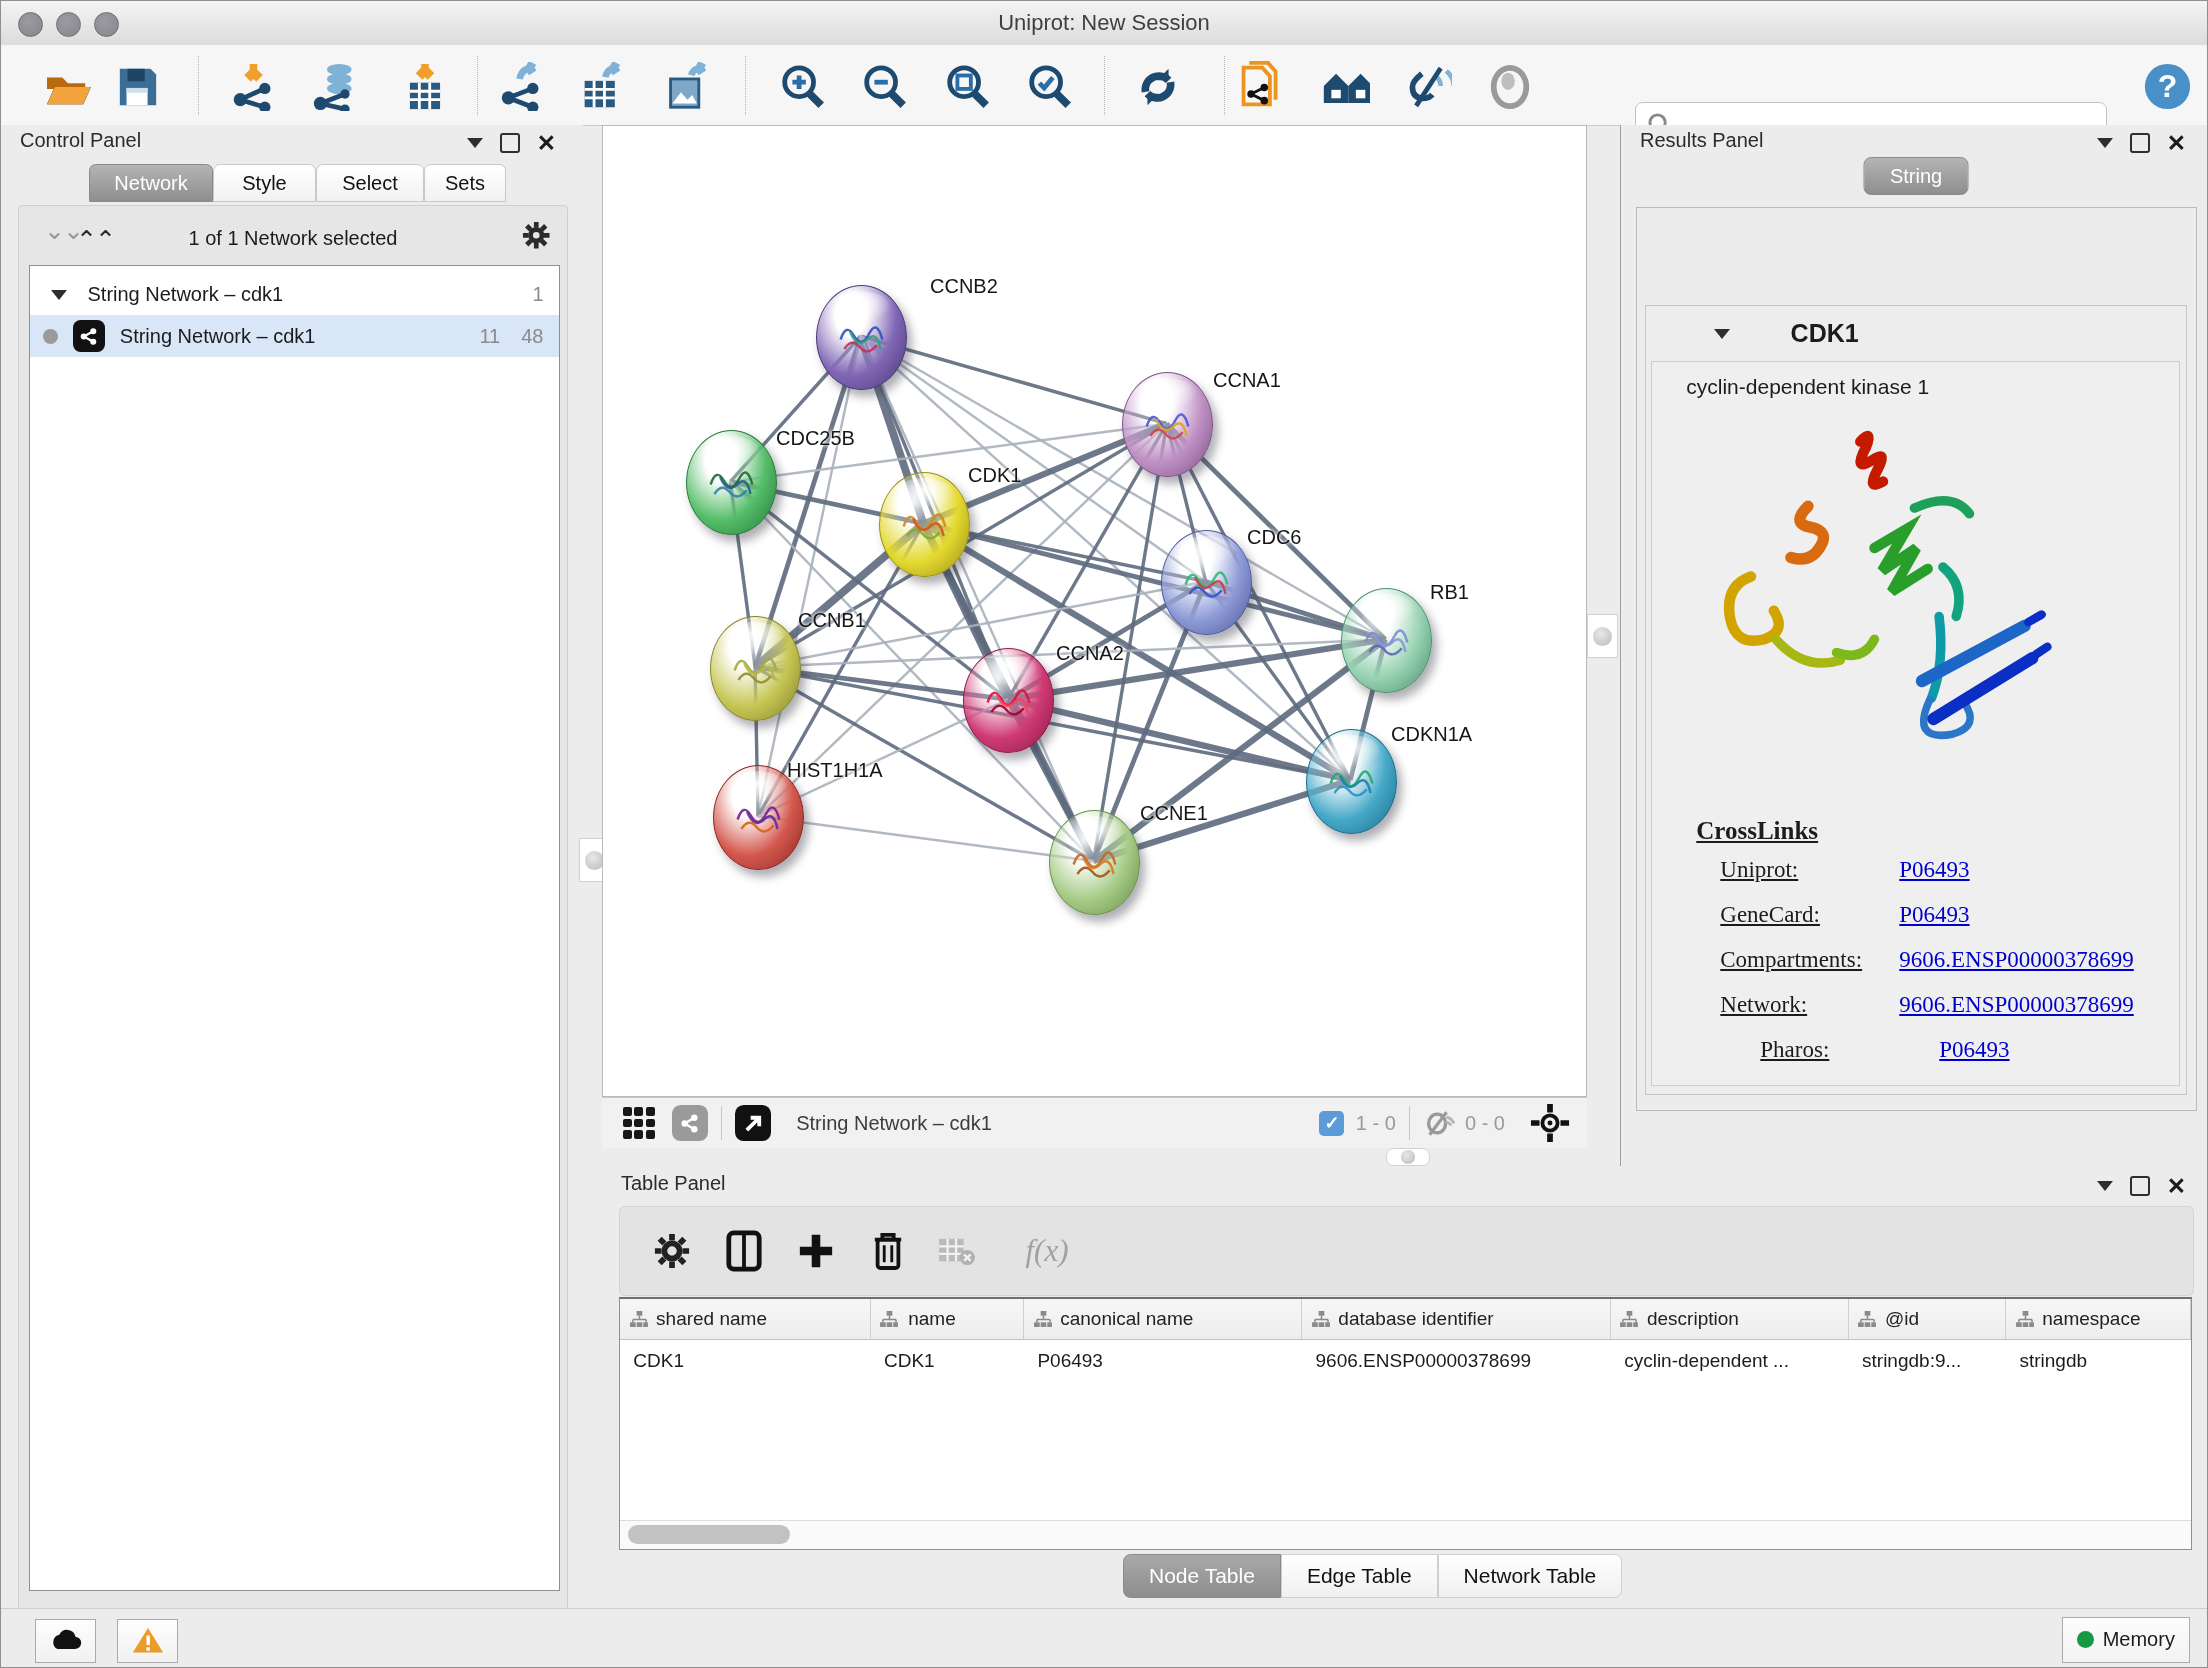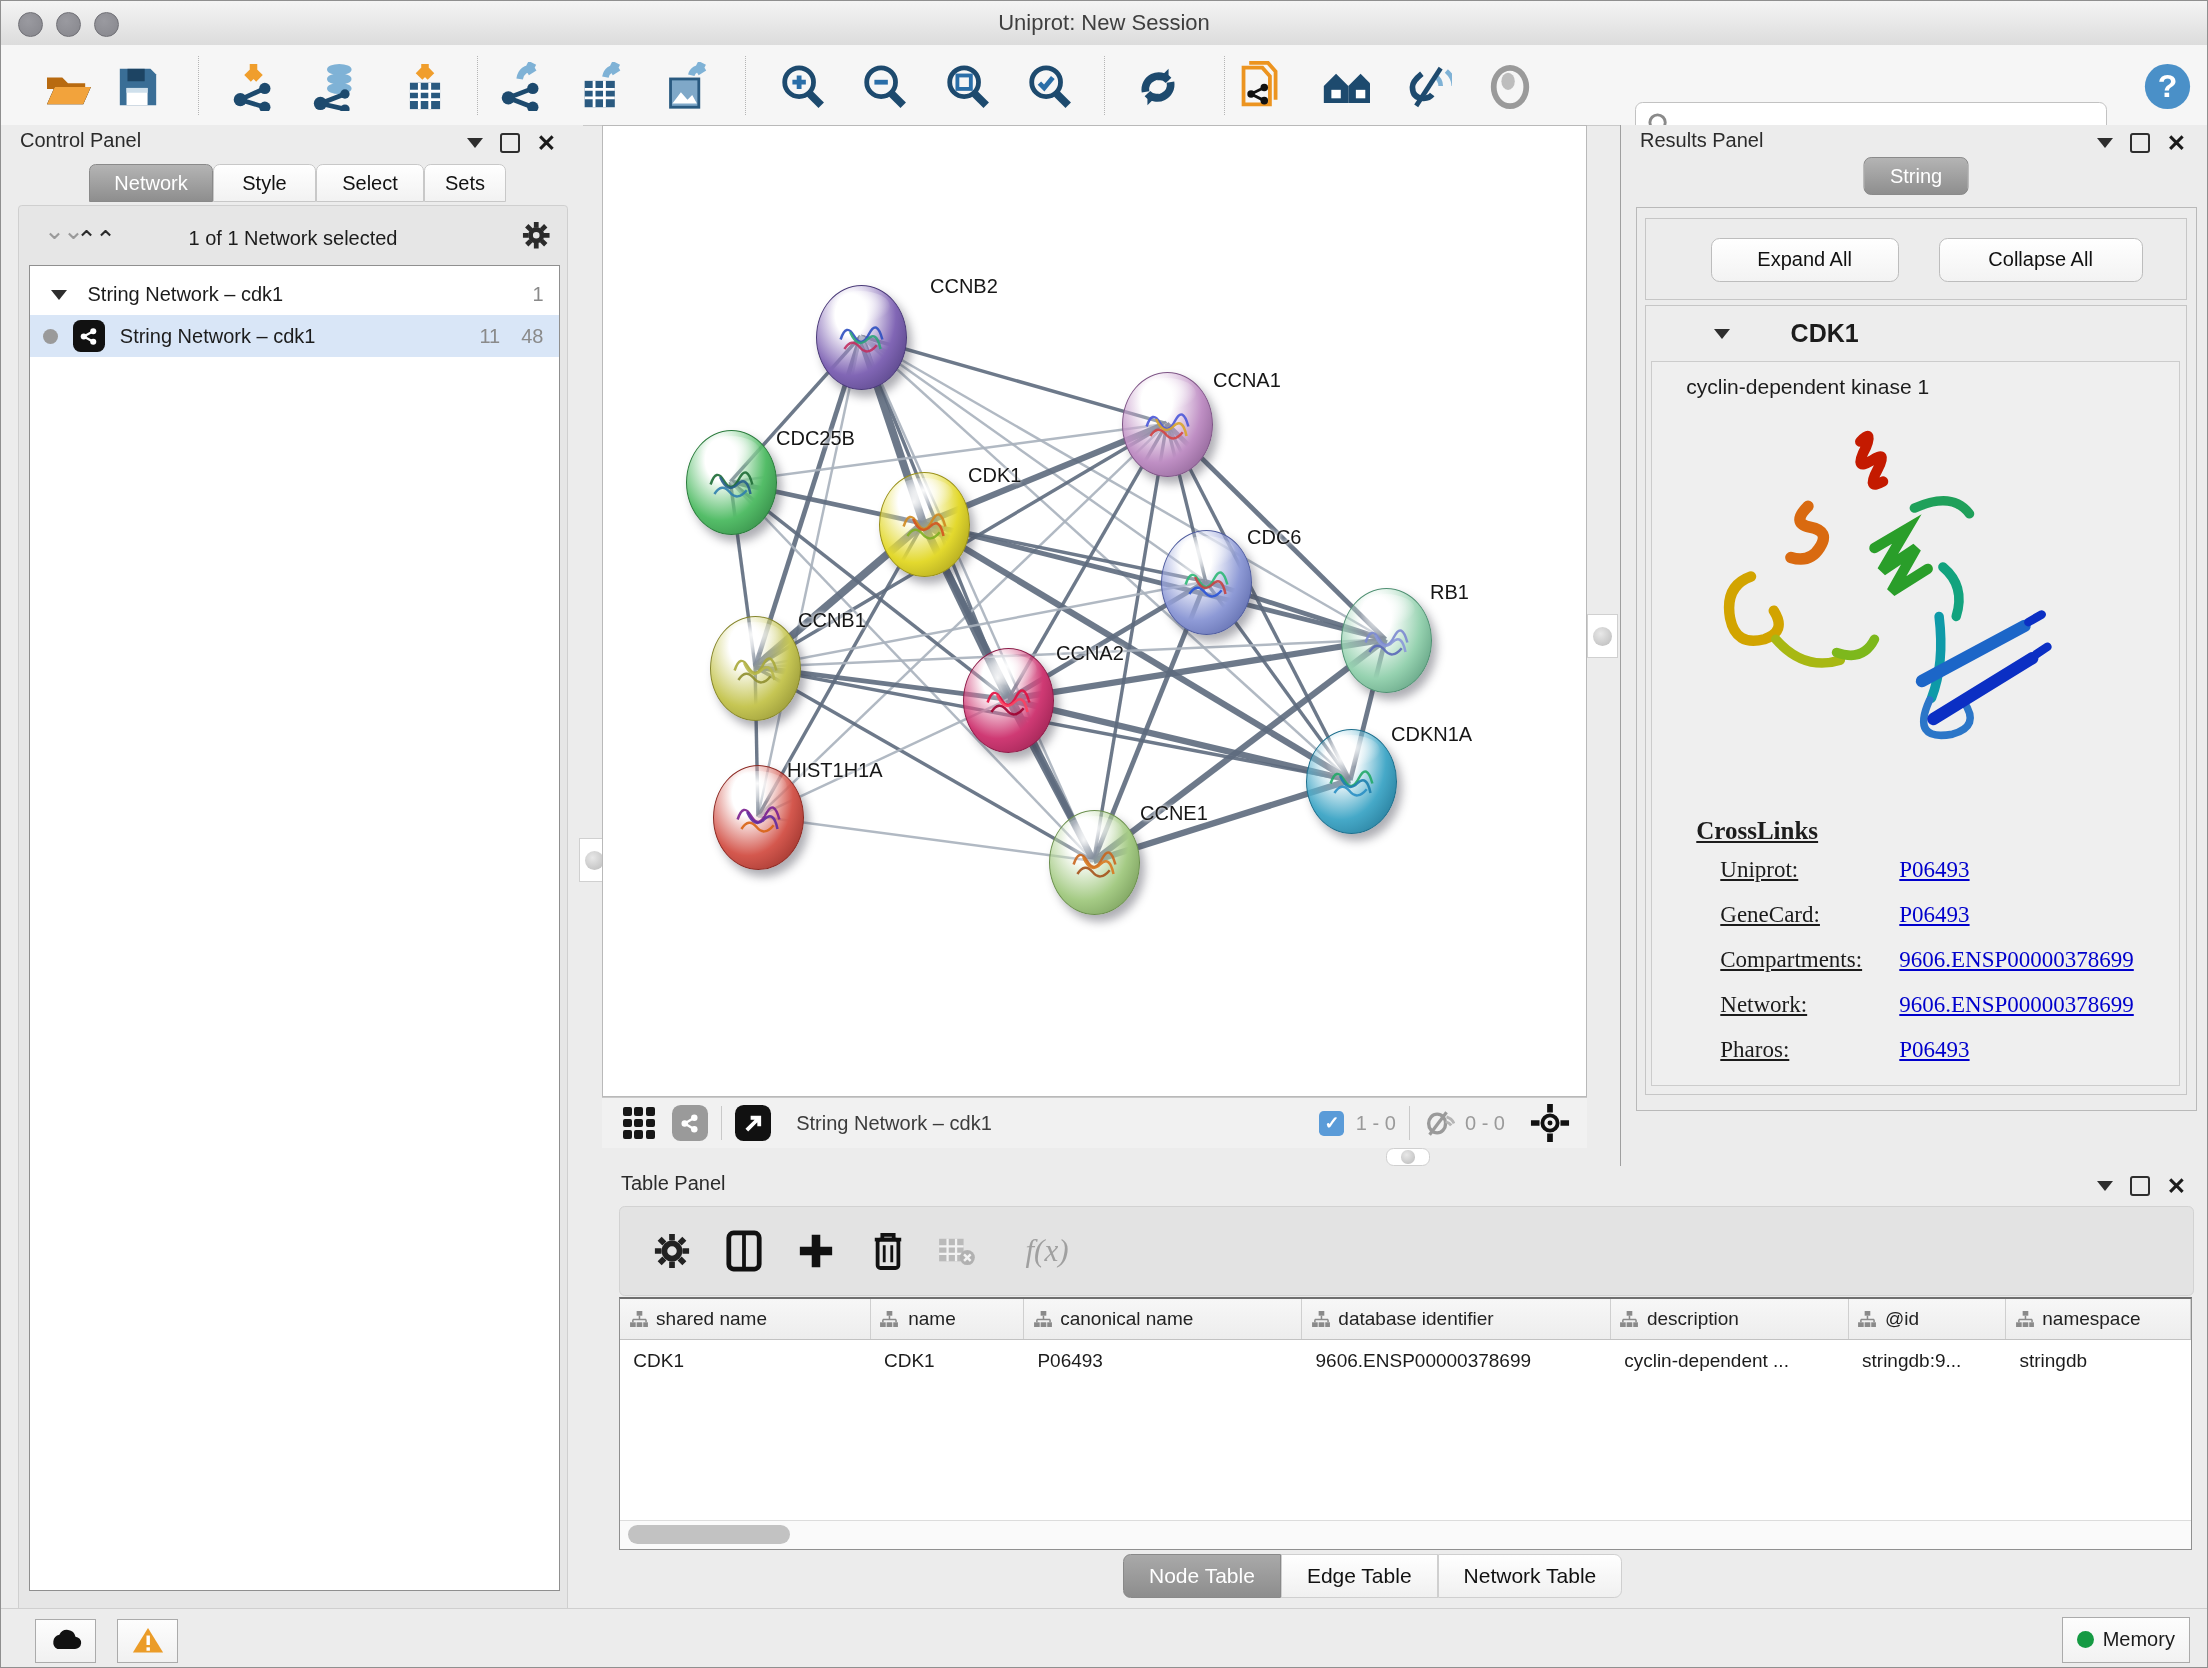--- a/index.html
+++ b/index.html
@@ -535,28 +535,20 @@
     <div style="position:absolute;left:19px;top:3.8px" class="panel-title">Results Panel</div>
     <div class="winctl" style="right:25px;top:7.6px">
       <div class="tri"></div>
       <div class="floatbox"></div>
       <div class="closex">✕</div>
     </div>
     <div class="tab sel res-tab" style="border-radius:7.6px">
         <span>String</span>
       </div>
     <div class="res-outer">
-      <div class="res-expbox">
-        <div class="btn" style="position:absolute;left:65px;top:19px;width:186px;height:42px">
-            <span>Expand All</span>
-          </div>
-        <div class="btn" style="position:absolute;left:293px;top:19px;width:202px;height:42px">
-            <span>Collapse All</span>
-          </div>
-      </div>
       <div class="res-gene">
         <div class="gene-head">
           <span class="tri" style="margin-left:68px"></span>
           <span style="margin-left:61px;font-size:25px;font-weight:bold">CDK1</span>
         </div>
         <div class="gene-body">
           <div style="position:absolute;left:34px;top:13.3px;font-size:21px">cyclin-dependent kinase 1</div>
 
           <svg width="380" height="361" style="position:absolute;left:42px;top:53px" viewBox="0 0 400 380">
             <g fill="none" stroke-linecap="round">
@@ -587,21 +579,21 @@
               </div>
               <div style="display: flex; margin-bottom: 19px;">
                 <span class="serif xl-label" style="width: 179px;">Compartments:</span>
                 <a class="serif xl-link">9606.ENSP00000378699</a>
               </div>
               <div style="display: flex; margin-bottom: 19px;">
                 <span class="serif xl-label" style="width: 179px;">Network:</span>
                 <a class="serif xl-link">9606.ENSP00000378699</a>
               </div>
               <div style="display: flex; margin-bottom: 19px;">
-                <span class="serif xl-label" style="width: 179px;">Pharos:</span>
+                <span class="serif xl-label" style="width: 179px; margin-left: 40px;">Pharos:</span>
                 <a class="serif xl-link">P06493</a>
               </div>
             </div>
         </div>
       </div>
     </div>
   </div>
 
   <div class="tablepanel">
     <div style="position:absolute;left:19px;top:5.7px" class="panel-title">Table Panel</div>

